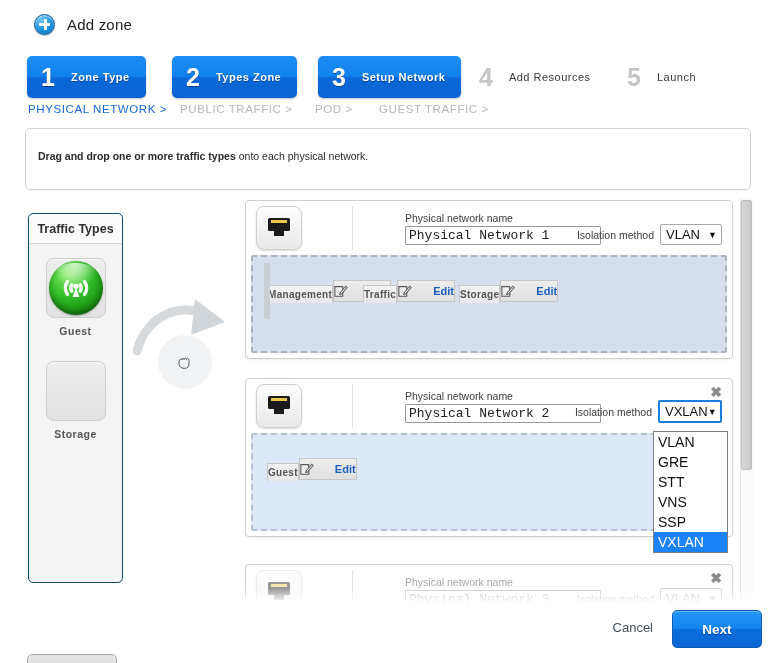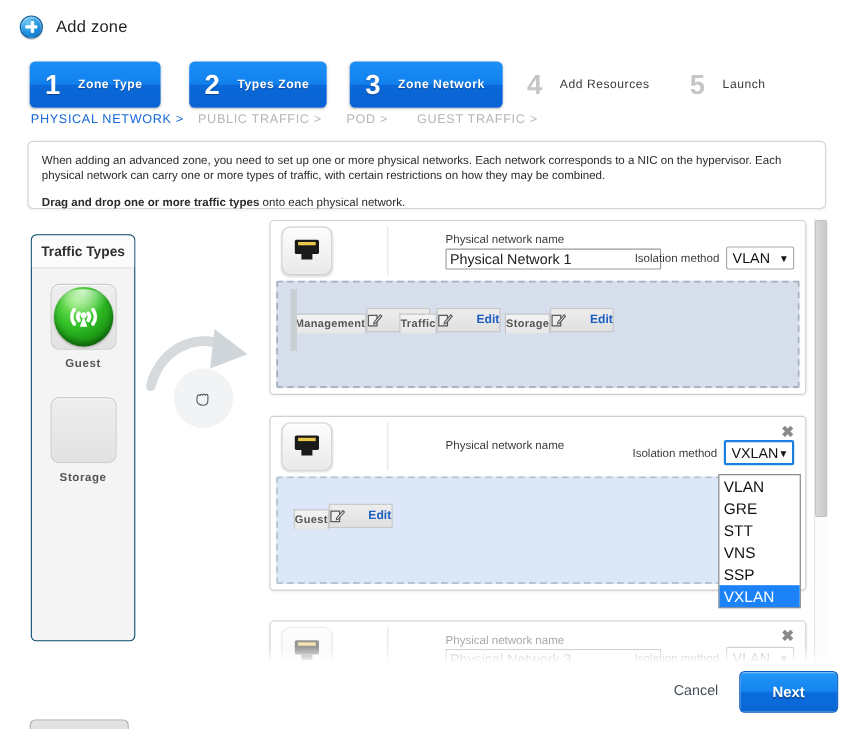--- a/index.html
+++ b/index.html
@@ -10,21 +10,21 @@
     font-family: "Liberation Sans", sans-serif;
     font-size: 12px;
     color: #333;
     position: relative;
     overflow: hidden;
   }
 
   
   #header {
     position: absolute; left: 0; top: 0; width: 780px; height: 48px;
-    display: flex; align-items: center; padding-left: 18px;
+    display: flex; align-items: center; padding-left: 34px;
   }
   .plus-icon {
     width: 21px; height: 21px; border-radius: 50%;
     background: radial-gradient(circle at 35% 28%, #6fc8f5 0%, #1b8fe0 55%, #0f6bb5 100%);
     border: 1px solid #0d5e9e;
     position: relative; flex: 0 0 auto;
     box-shadow: 0 1px 1px rgba(0,0,0,.3), inset 0 1px 2px rgba(255,255,255,.7);
   }
   .plus-icon::before, .plus-icon::after {
     content: ""; position: absolute; background: #fff; border-radius: 1px;
@@ -135,21 +135,21 @@
     background: linear-gradient(to bottom,#fdfdfd,#e9e9e9);
     border: 1px solid #cfcfcf; display:flex; align-items:center; justify-content:center;
     box-shadow: inset 0 1px 2px #fff, 0 1px 2px rgba(0,0,0,.15);
     flex: 0 0 auto;
   }
   .head-divider { width:1px; height:44px; background:#e2e2e2; margin-left:10px; flex:0 0 auto;}
   .pnet-name-wrap { margin-left: 12px; }
   .pnet-name-label { font-size: 10.5px; color: #3d3d3d; margin-bottom: 2px; }
   .pnet-name-input {
     width: 196px; height: 19px; padding: 0 3px;
-    font-family: Liberation Sans, sans-serif; font-size: 13px; color: #222;
+    font-family: Liberation Mono, monospace; font-size: 13px; color: #222;
     border: 1px solid #9a9a9a; background: #fff; border-radius: 1px; outline: none;
   }
   .iso-wrap { position: absolute; right: 10px; bottom: 10px; display: flex; align-items: center; }
   .iso-label { font-size: 10.5px; color: #3d3d3d; margin-right: 6px; }
   .iso-select {
     width: 62px; height: 21px; background: #fff; border: 1px solid #a6a6a6;
     border-radius: 2px; display: flex; align-items: center; justify-content: space-between;
     padding: 0 4px 0 5px; font-size: 13px; color: #111;
   }
   .iso-select.open { border: 2px solid #1b7fe0; width: 64px; height: 23px;}
@@ -252,41 +252,40 @@
   <div class="step active" style="left:0px;">
     <span class="num">1</span>
     <span class="lbl">Zone Type</span>
   </div>
   <div class="step active" style="left:145px;">
     <span class="num">2</span>
     <span class="lbl">Types Zone</span>
   </div>
   <div class="step active" style="left:291px;">
     <span class="num">3</span>
-    <span class="lbl">Zone Network</span>
+    <span class="lbl">Setup Network</span>
   </div>
   <div class="step inactive" style="left:452px;">
     <span class="num">4</span>
     <span class="lbl">Add Resources</span>
   </div>
   <div class="step inactive" style="left:600px;">
     <span class="num">5</span>
     <span class="lbl">Launch</span>
   </div>
 </div>
 
 <div id="substeps">
   <span class="substep cur" style="left:0px;">PHYSICAL NETWORK &gt;</span>
   <span class="substep off" style="left:152px;">PUBLIC TRAFFIC &gt;</span>
   <span class="substep off" style="left:287px;">POD &gt;</span>
   <span class="substep off" style="left:351px;">GUEST TRAFFIC &gt;</span>
 </div>
 
 <div id="infobox">
-  <p>When adding an advanced zone, you need to set up one or more physical networks. Each network corresponds to a NIC on the hypervisor. Each physical network can carry one or more types of traffic, with certain restrictions on how they may be combined.</p>
   <p class="p2"><span class="bold">Drag and drop one or more traffic types</span><span> onto each physical network.</span></p>
 </div>
 
 <div id="traffic-panel">
   <div id="traffic-head">Traffic Types</div>
 
   <div class="tt-item">
     <div class="tt-box">
       <div class="guest-icon">
         <svg width="34" height="30" viewBox="0 0 34 30">
@@ -411,20 +410,21 @@
       <div class="nic-box">
         <svg width="28" height="24" viewBox="0 0 28 24">
           <rect x="3" y="2" width="22" height="13" rx="1.5" fill="#1a1a1a"></rect>
           <rect x="6" y="4" width="16" height="3" fill="#e9c84a"></rect>
           <path d="M9 15 L9 20 L19 20 L19 15 Z" fill="#1a1a1a"></path>
         </svg>
       </div>
       <div class="head-divider"></div>
       <div class="pnet-name-wrap">
         <div class="pnet-name-label">Physical network name</div>
+        <input class="pnet-name-input" type="text" value="Physical Network 2" style="">
       </div>
       <div class="iso-wrap">
         <span class="iso-label">Isolation method</span>
         <div class="iso-select open">
           <span>VXLAN</span>
           <span class="caret">▼</span>
         </div>
       </div>
     </div>
     <div class="dropzone highlight">

